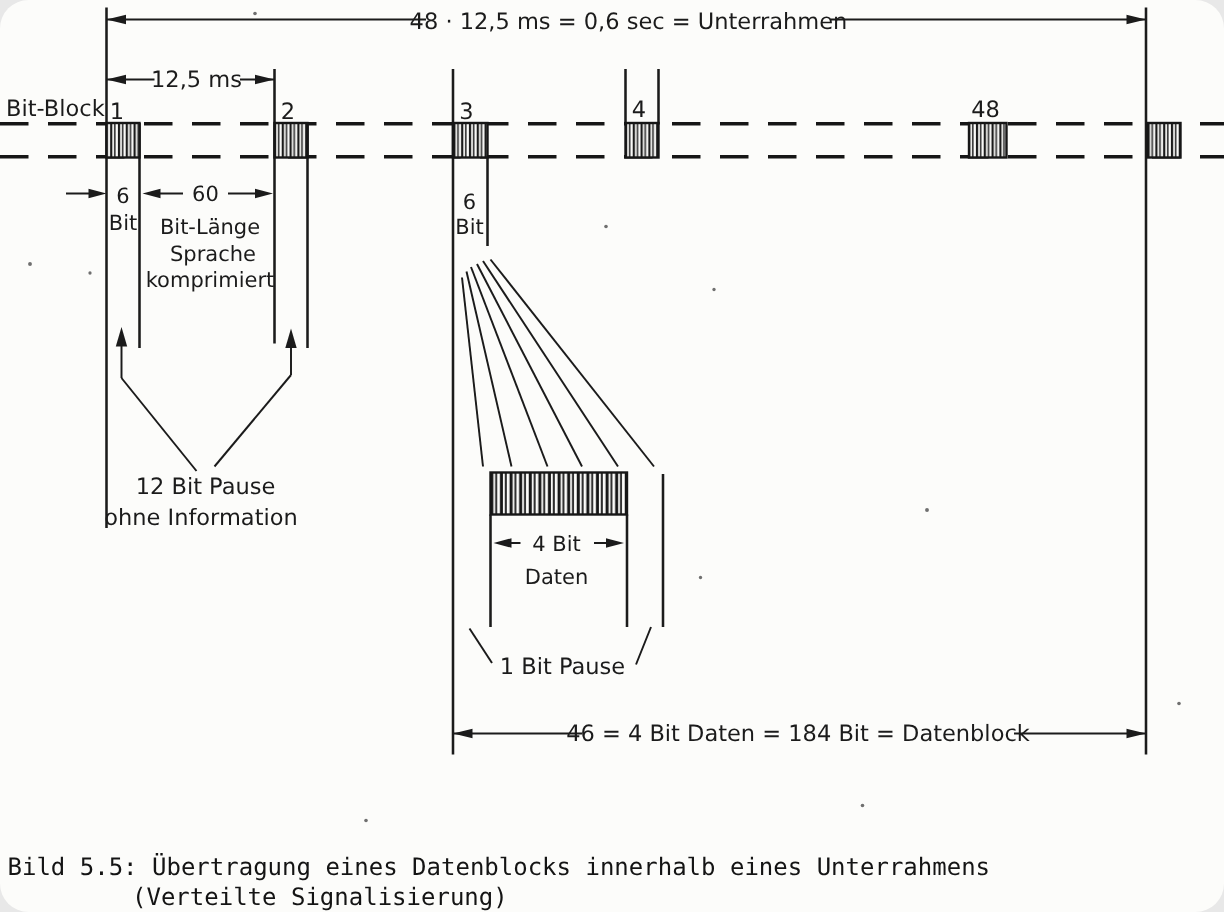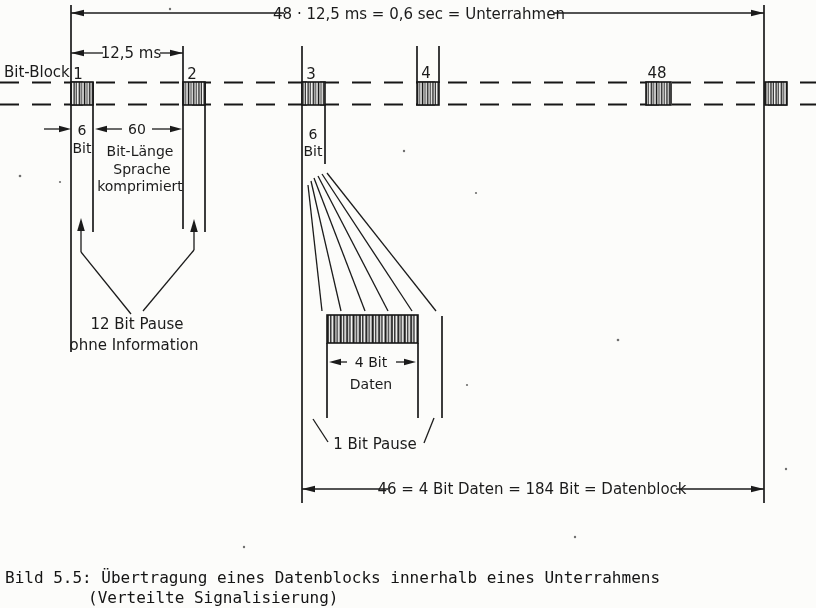--- a/index.html
+++ b/index.html
@@ -1,17 +1,17 @@
 <!DOCTYPE html>
 <html><head>
 <meta charset="utf-8">
 <style>
   html,body{margin:0;padding:0;background:#e8e8e8;}
   .page{position:relative;width:816px;height:608px;background:#fcfcfa;overflow:hidden;
-        font-family:"DejaVu Sans",sans-serif;}
+        font-family:"DejaVu Sans",sans-serif;border-radius:19px;}
   svg{position:absolute;left:0;top:0;}
   text{fill:#1b1b1b;font-family:"DejaVu Sans",sans-serif;}
   .t15{font-size:15px;}
   .t14{font-size:14px;}
   .cap{font-family:"DejaVu Sans Mono","Liberation Mono",monospace;font-size:16px;fill:#141414;}
   .ln{stroke:#1b1b1b;stroke-width:1.7;fill:none;}
   .thin{stroke:#1b1b1b;stroke-width:1.3;fill:none;}
   .dash{stroke:#161616;stroke-width:2.2;fill:none;stroke-dasharray:19 13;}
   .ah{fill:#1b1b1b;stroke:none;}
   .blk{stroke:#161616;stroke-width:1.6;}

